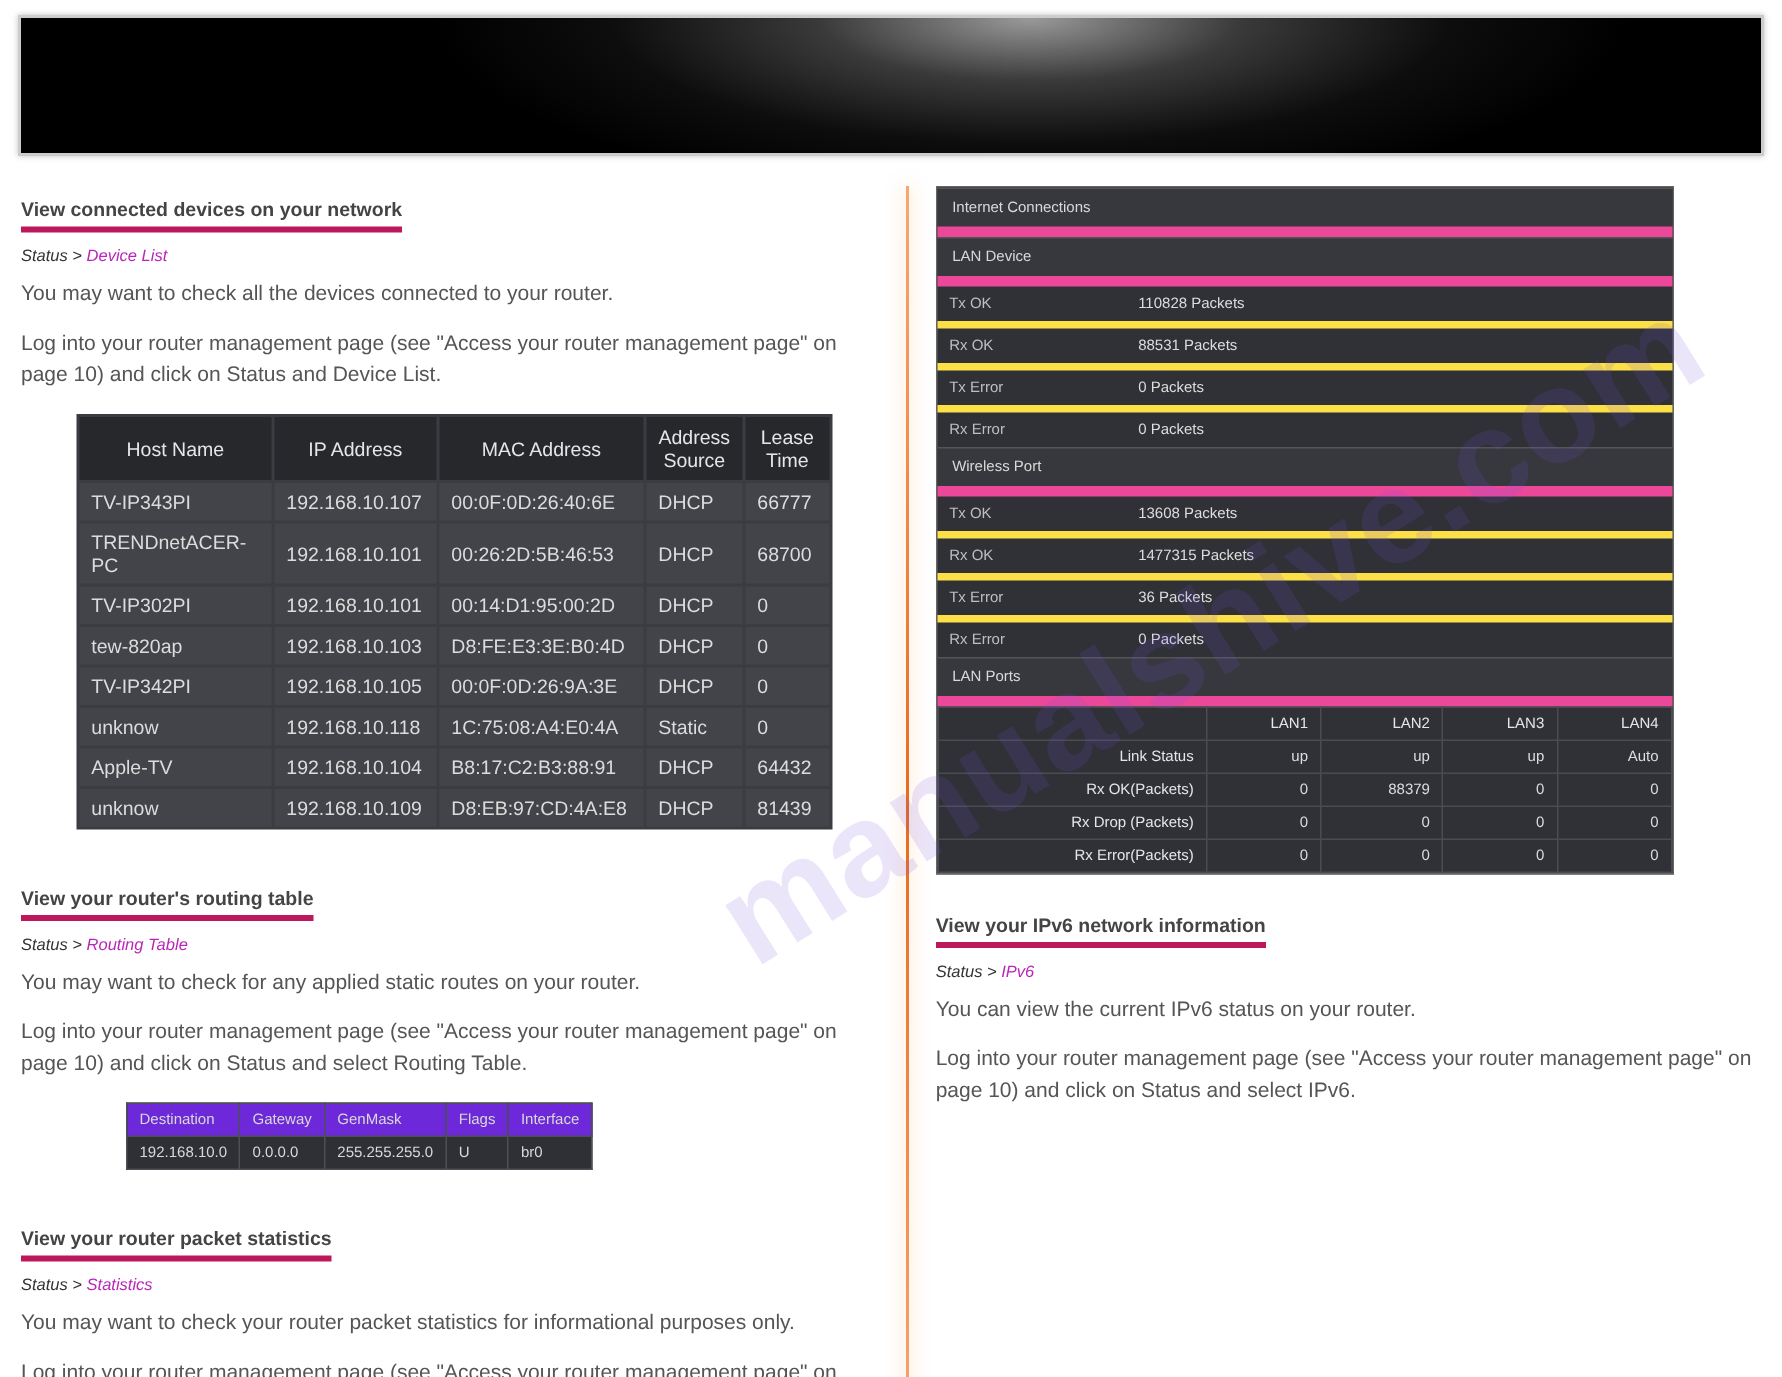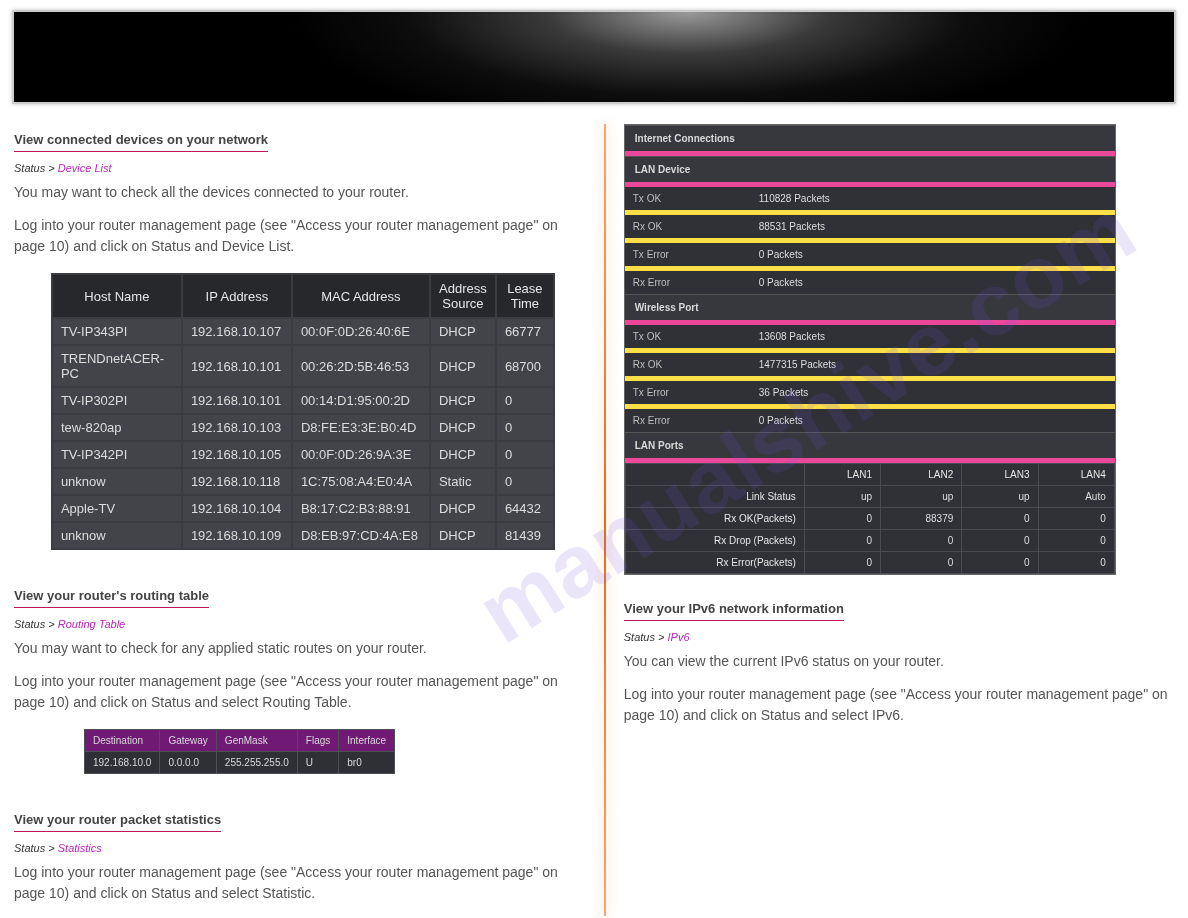--- a/index.html
+++ b/index.html
@@ -1,33 +1,33 @@
 <!DOCTYPE html>
 <html><head>
 <meta charset="utf-8">
 <style>
 html,body{margin:0;padding:0;background:#fff;font-family:Arial,Helvetica,sans-serif;font-size:11px;color:#222;width:1188px}
 .banner{width:1160px;height:90px;margin:10px auto 0;background:radial-gradient(ellipse 400px 120px at 58% 0%,#9a9a9a 0%,#3a3a3a 35%,#0d0d0d 70%,#000 100%);border:2px solid #ccc;box-shadow:0 0 4px rgba(0,0,0,.25)}
 .page{display:flex;margin:20px 14px 0}
 .col-left{width:588px;padding-right:12px}
 .col-divider{width:0;border-right:2px solid;border-image:linear-gradient(#f7a774,#e96a1f,#f7a774) 1;box-shadow:0 0 12px rgba(255,140,0,.5)}
 .col-right{width:560px;padding-left:18px}
-.section-title{font-size:13px;font-weight:bold;color:#444;border-bottom:1px solid #be185d;padding:2px 0 4px;margin:6px 0 10px;display:inline-block}
+.section-title{font-size:13px;font-weight:bold;color:#444;border-bottom:4px solid #be185d;padding:2px 0 4px;margin:6px 0 10px;display:inline-block}
 .descr{font-size:14px;color:#555;line-height:1.5;margin:8px 0 12px}
 .nav-path{font-style:italic;color:#333}
 .nav-path .hl{color:#b926b9}
 .tbl{border-collapse:separate;border-spacing:2px;background:#3a3c42;color:#ddd;font-size:13px}
 .tbl th{background:#27282c;padding:6px 8px;font-weight:normal;color:#e6e6e6;text-align:center}
 .tbl td{background:#42444a;padding:5px 8px;text-align:left;color:#dcdcdc}
 .tbl-wrap{display:flex;justify-content:center;margin:16px 0 30px}
 .tbl-rt{background:#2e3036;color:#d9d9d9;font-size:10px;border-collapse:collapse}
 .tbl-rt th,.tbl-rt td{border:1px solid #4d4f55;padding:5px 8px;text-align:left}
-.tbl-rt th{background:#701a75;font-weight:normal}
+.tbl-rt th{background:#6d28d9;font-weight:normal}
 .panel{background:#2f3137;color:#d9d9d9;border:1px solid #666;width:490px;margin-bottom:18px;font-size:10px}
-.panel .sect{background:#36383e;padding:7px 10px;font-weight:bold;border-top:1px solid #555;border-bottom:5px solid #ec4899}
+.panel .sect{background:#36383e;padding:7px 10px;font-weight:normal;border-top:1px solid #555;border-bottom:7px solid #ec4899}
 .panel .row{display:flex;border-top:5px solid #fde047}
 .panel .row:first-of-type{border-top:none}
 .panel .cell{padding:6px 8px}
 .panel .cell.label{width:110px;color:#bfbfbf}
 .panel .cell.val{flex:1;color:#ddd}
 .panel table{width:100%;border-collapse:collapse}
 .panel table th,.panel table td{border:1px solid #4a4c52;padding:5px 8px;text-align:right;font-weight:normal;color:#ddd}
 .panel table th{color:#e6e6e6}
 .wm{position:absolute;left:430px;top:370px;font-size:88px;font-weight:bold;color:rgba(120,80,220,.15);transform:rotate(-32deg);pointer-events:none;font-family:Arial;letter-spacing:1px;white-space:nowrap}
 .footer-rule{height:2px;background:#e85a00;margin:30px 14px 0}
@@ -148,20 +148,21 @@
         </tr>
           </tbody>
       </table>
     </div>
 
     
     <div class="section-title">View your router packet statistics</div>
     <div class="nav-path">
       <span>Status &gt; </span><span class="hl">Statistics</span>
     </div>
+    <p class="descr">You may want to check your router packet statistics for informational purposes only.</p>
     <p class="descr">Log into your router management page (see "Access your router management page" on page 10) and click on Status and select Statistic.</p>
   </div>
 
   <div class="col-divider"></div>
 
   <div class="col-right">
     <div class="panel">
       <div class="sect">Internet Connections</div>
 
       <div class="sect">LAN Device</div>

